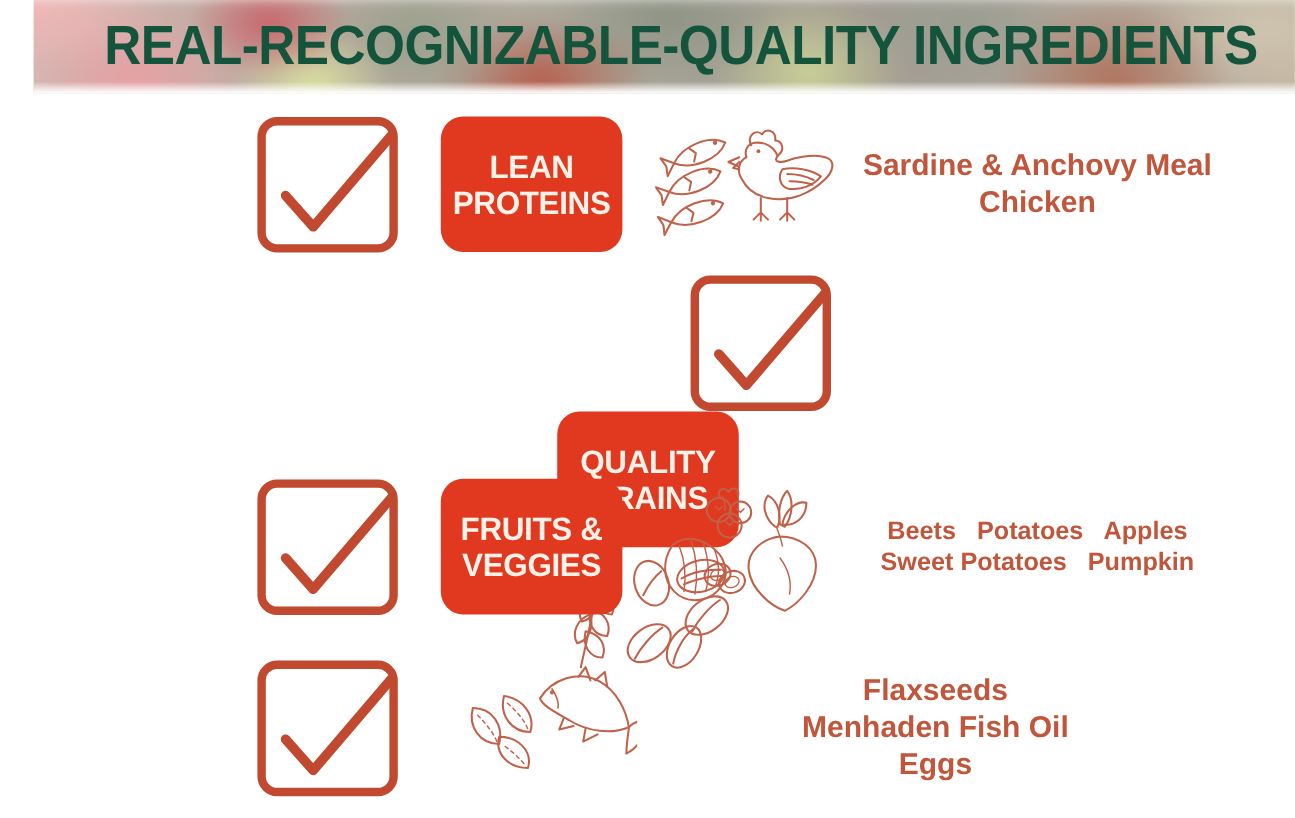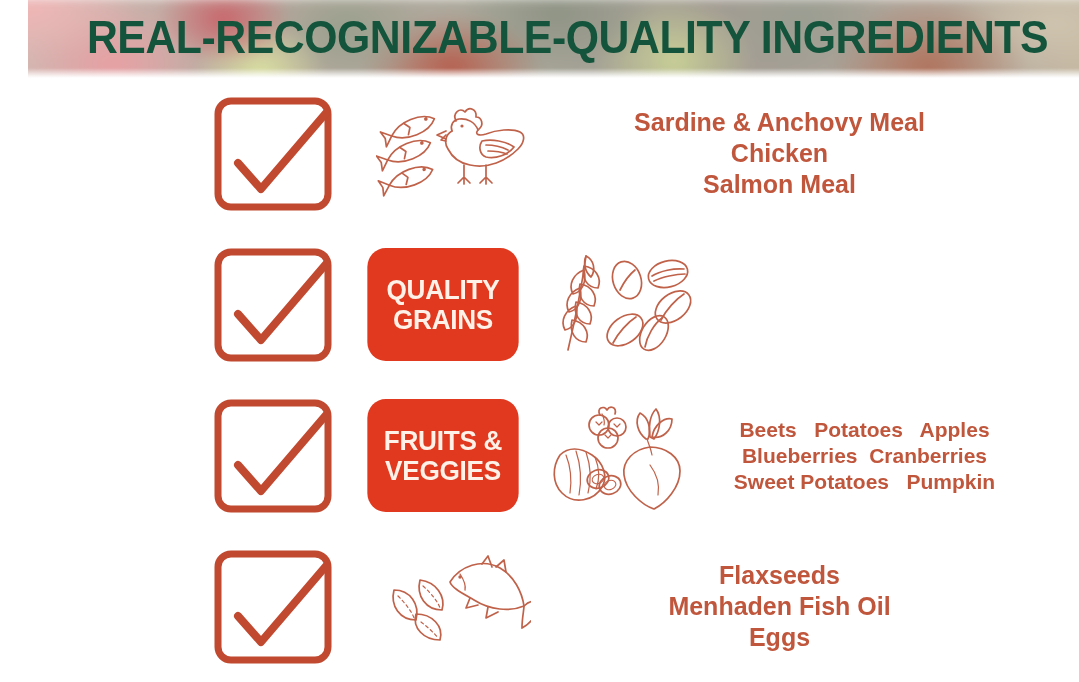--- a/index.html
+++ b/index.html
@@ -74,21 +74,21 @@
   }
   .row {
     position: absolute;
     left: 0;
     width: 1079px;
     height: 151px;
     display: flex;
     align-items: center;
   }
   .row-1 { top: 0; }
-  .row-2 { top: 151px; }
+  .row-2 { top: 151px; flex-direction: column; }
   .row-3 { top: 302px; }
   .row-4 { top: 453px; }
 
   
   .cell-check {
     width: 170px;
     margin-left: 188px;
     display: flex;
     align-items: center;
     justify-content: center;
@@ -173,20 +173,26 @@
 
   <div class="row row-1">
     <div class="cell-check">
       <div class="checkbox">
         <svg viewBox="0 0 118 114">
           <rect x="4" y="4" width="110" height="106" rx="13" ry="13" fill="none" stroke="#c0492f" stroke-width="7"></rect>
           <path d="M 24 66 L 47 92 L 112 16" fill="none" stroke="#c0492f" stroke-width="8" stroke-linecap="round" stroke-linejoin="round"></path>
         </svg>
       </div>
     </div>
+    <div class="cell-badge">
+      <div class="badge">
+        <span>LEAN</span>
+        <span>PROTEINS</span>
+      </div>
+    </div>
     <div class="cell-icon">
       <svg viewBox="0 0 155 110" fill="none" stroke="#c0624a" stroke-width="1.7" stroke-linecap="round" stroke-linejoin="round">
 
         <g transform="rotate(-22 38 28)">
           <path d="M14 28 C26 17, 50 17, 60 28 C50 39, 26 39, 14 28 Z"></path>
           <path d="M14 28 L5 20 L7 28 L5 36 Z"></path>
           <circle cx="52" cy="25" r="1.8" fill="#c0624a" stroke="none"></circle>
           <path d="M30 21 L34 27 L30 33"></path>
         </g>
 
@@ -215,21 +221,20 @@
           <path d="M54 46 C61 46, 68 47, 73 49"></path>
           <path d="M30 60 L30 72 M30 72 L24 78 M30 72 L30 79 M30 72 L36 78"></path>
           <path d="M52 60 L52 72 M52 72 L46 78 M52 72 L52 79 M52 72 L58 78"></path>
           <circle cx="28" cy="21" r="1.6" fill="#c0624a" stroke="none"></circle>
         </g>
       </svg>
     </div>
     <div class="cell-text txt-lg">
       <span class="line">Sardine &amp; Anchovy Meal</span>
       <span class="line">Chicken</span>
-      <span class="line">Salmon Meal</span>
     </div>
   </div>
 
   <div class="row row-2">
     <div class="cell-check">
       <div class="checkbox">
         <svg viewBox="0 0 118 114">
           <rect x="4" y="4" width="110" height="106" rx="13" ry="13" fill="none" stroke="#c0492f" stroke-width="7"></rect>
           <path d="M 24 66 L 47 92 L 112 16" fill="none" stroke="#c0492f" stroke-width="8" stroke-linecap="round" stroke-linejoin="round"></path>
         </svg>
@@ -333,21 +338,20 @@
           <path d="M34 34 C32 24, 34 12, 40 6 C46 14, 44 28, 38 36 Z"></path>
           <path d="M31 36 C33 42, 35 46, 36 52" stroke-width="1.2"></path>
 
           <path d="M34 44 C18 46, 6 58, 8 72 C10 88, 26 102, 38 106 C50 100, 64 84, 64 68 C64 54, 50 44, 34 44 Z"></path>
           <path d="M34 62 C40 70, 44 80, 42 92" stroke-width="1.2"></path>
         </g>
       </svg>
     </div>
     <div class="cell-text txt-sm">
       <span class="line">Beets   Potatoes   Apples</span>
-      <span class="line">Blueberries  Cranberries</span>
       <span class="line">Sweet Potatoes   Pumpkin</span>
     </div>
   </div>
 
   <div class="row row-4">
     <div class="cell-check">
       <div class="checkbox">
         <svg viewBox="0 0 118 114">
           <rect x="4" y="4" width="110" height="106" rx="13" ry="13" fill="none" stroke="#c0492f" stroke-width="7"></rect>
           <path d="M 24 66 L 47 92 L 112 16" fill="none" stroke="#c0492f" stroke-width="8" stroke-linecap="round" stroke-linejoin="round"></path>

